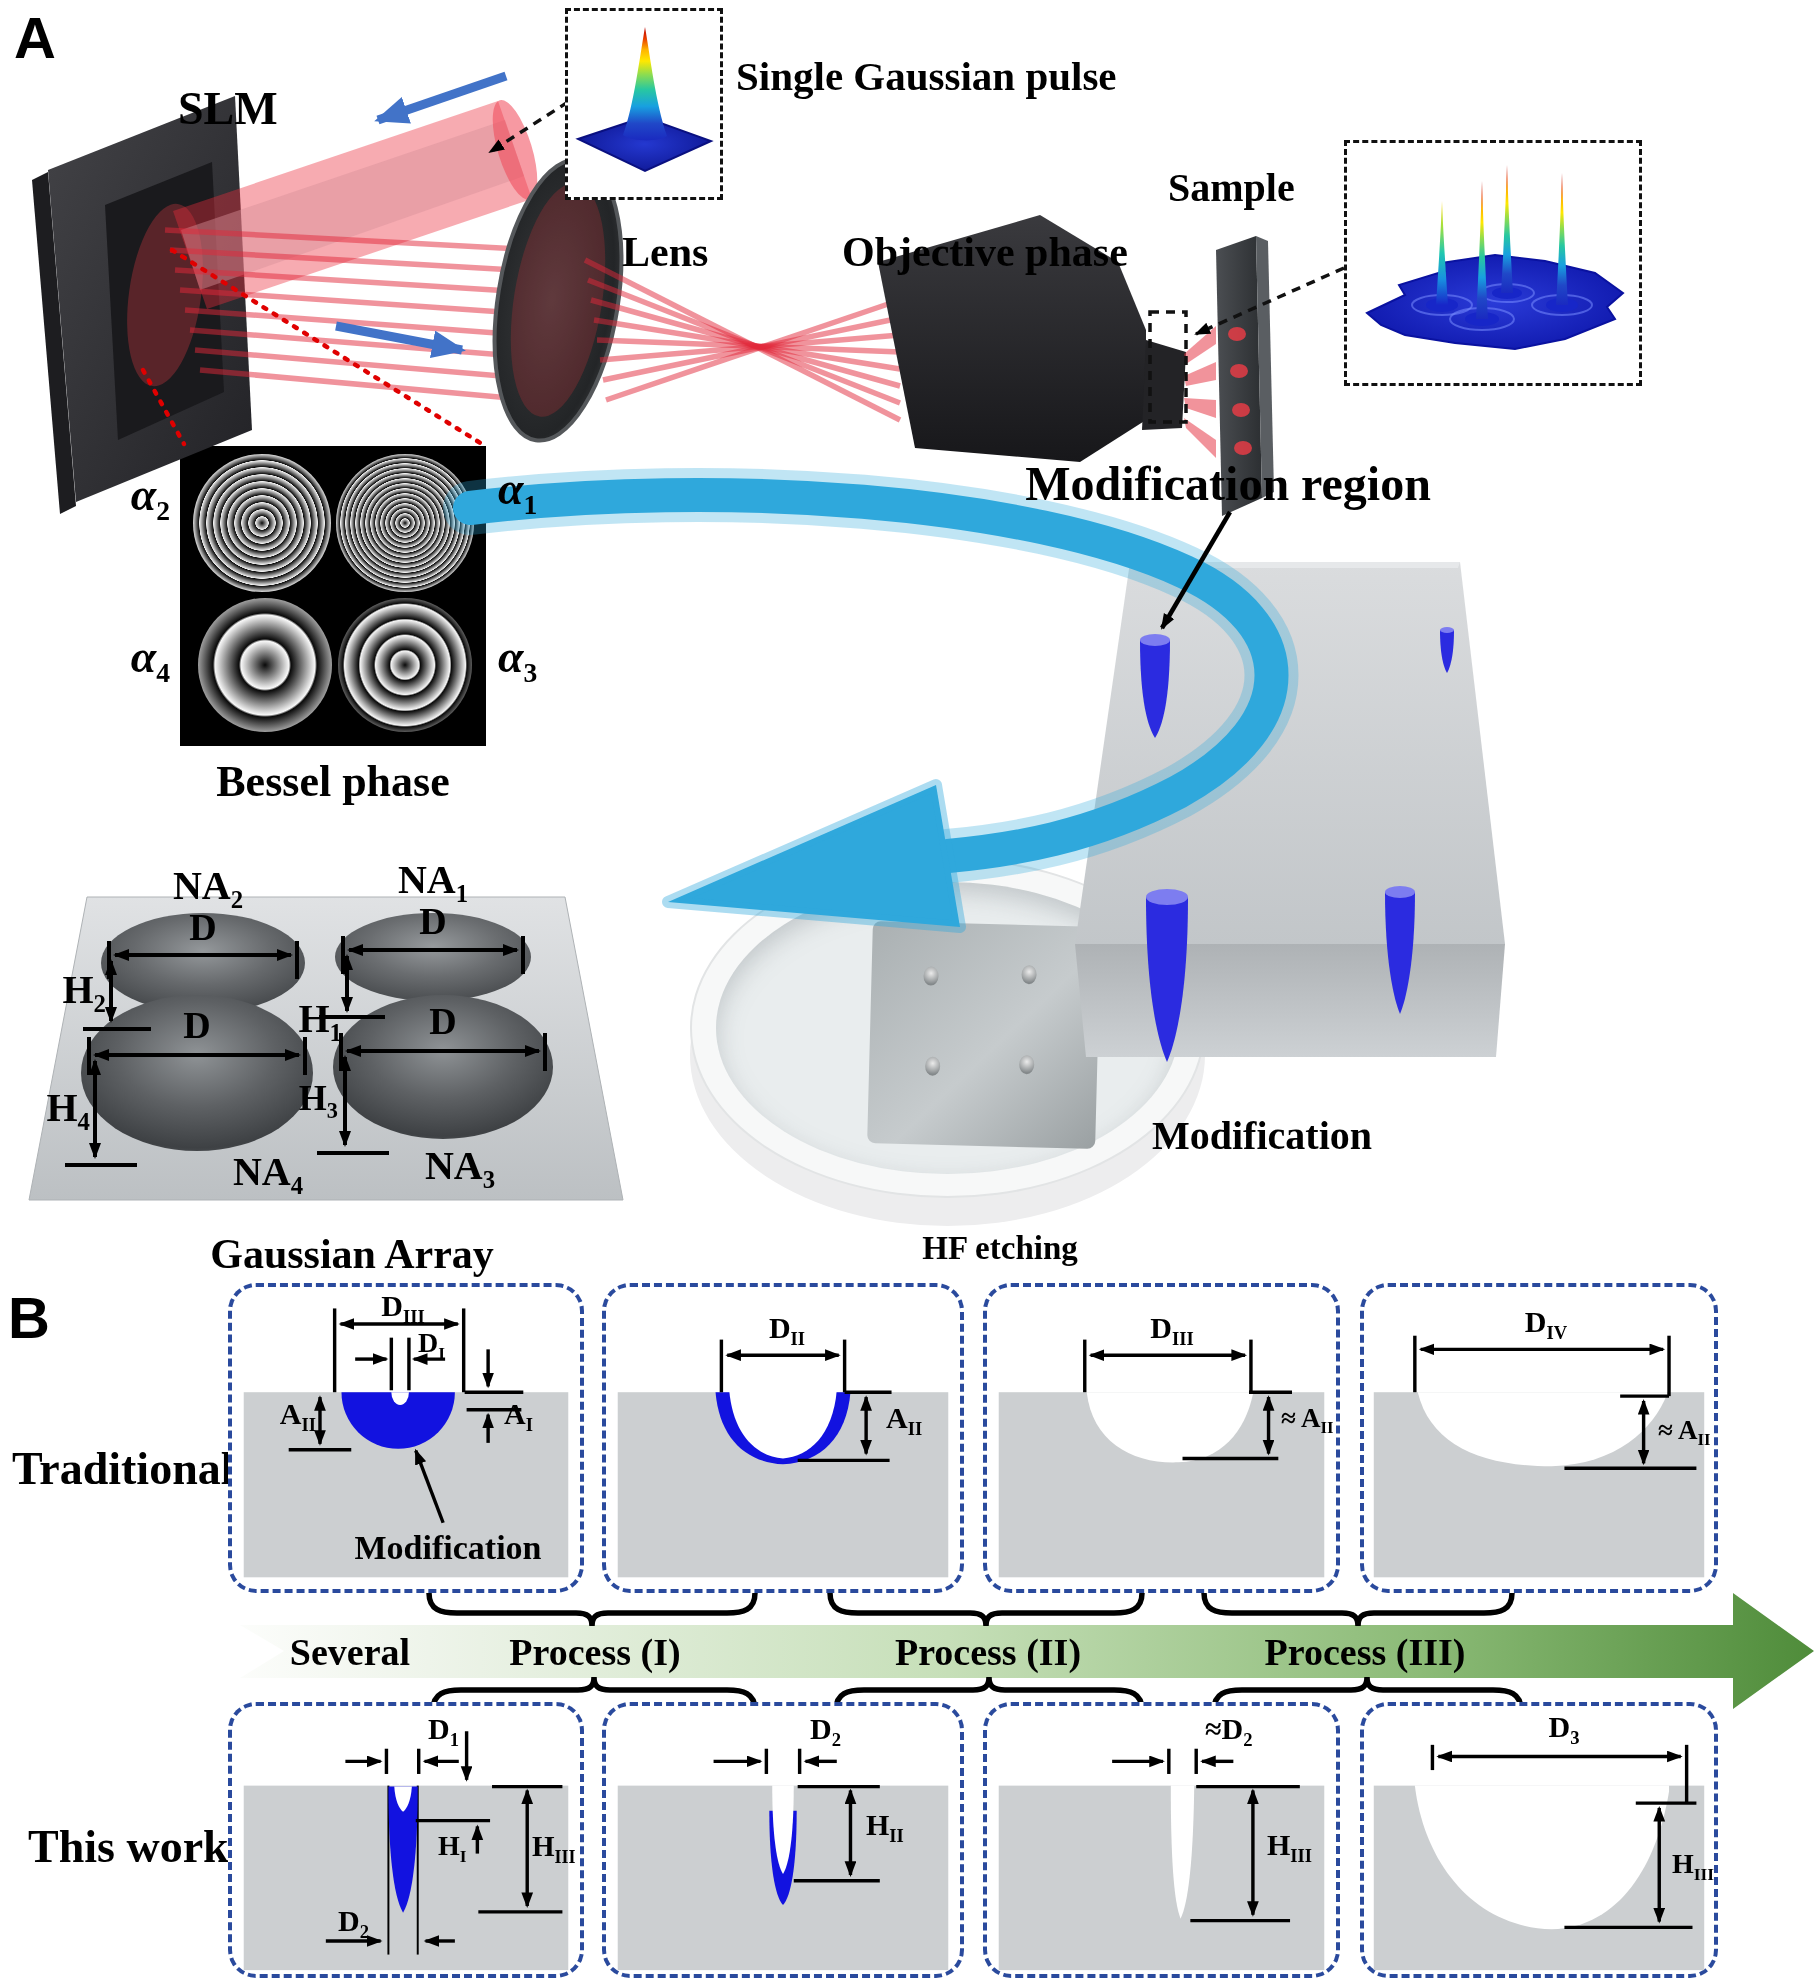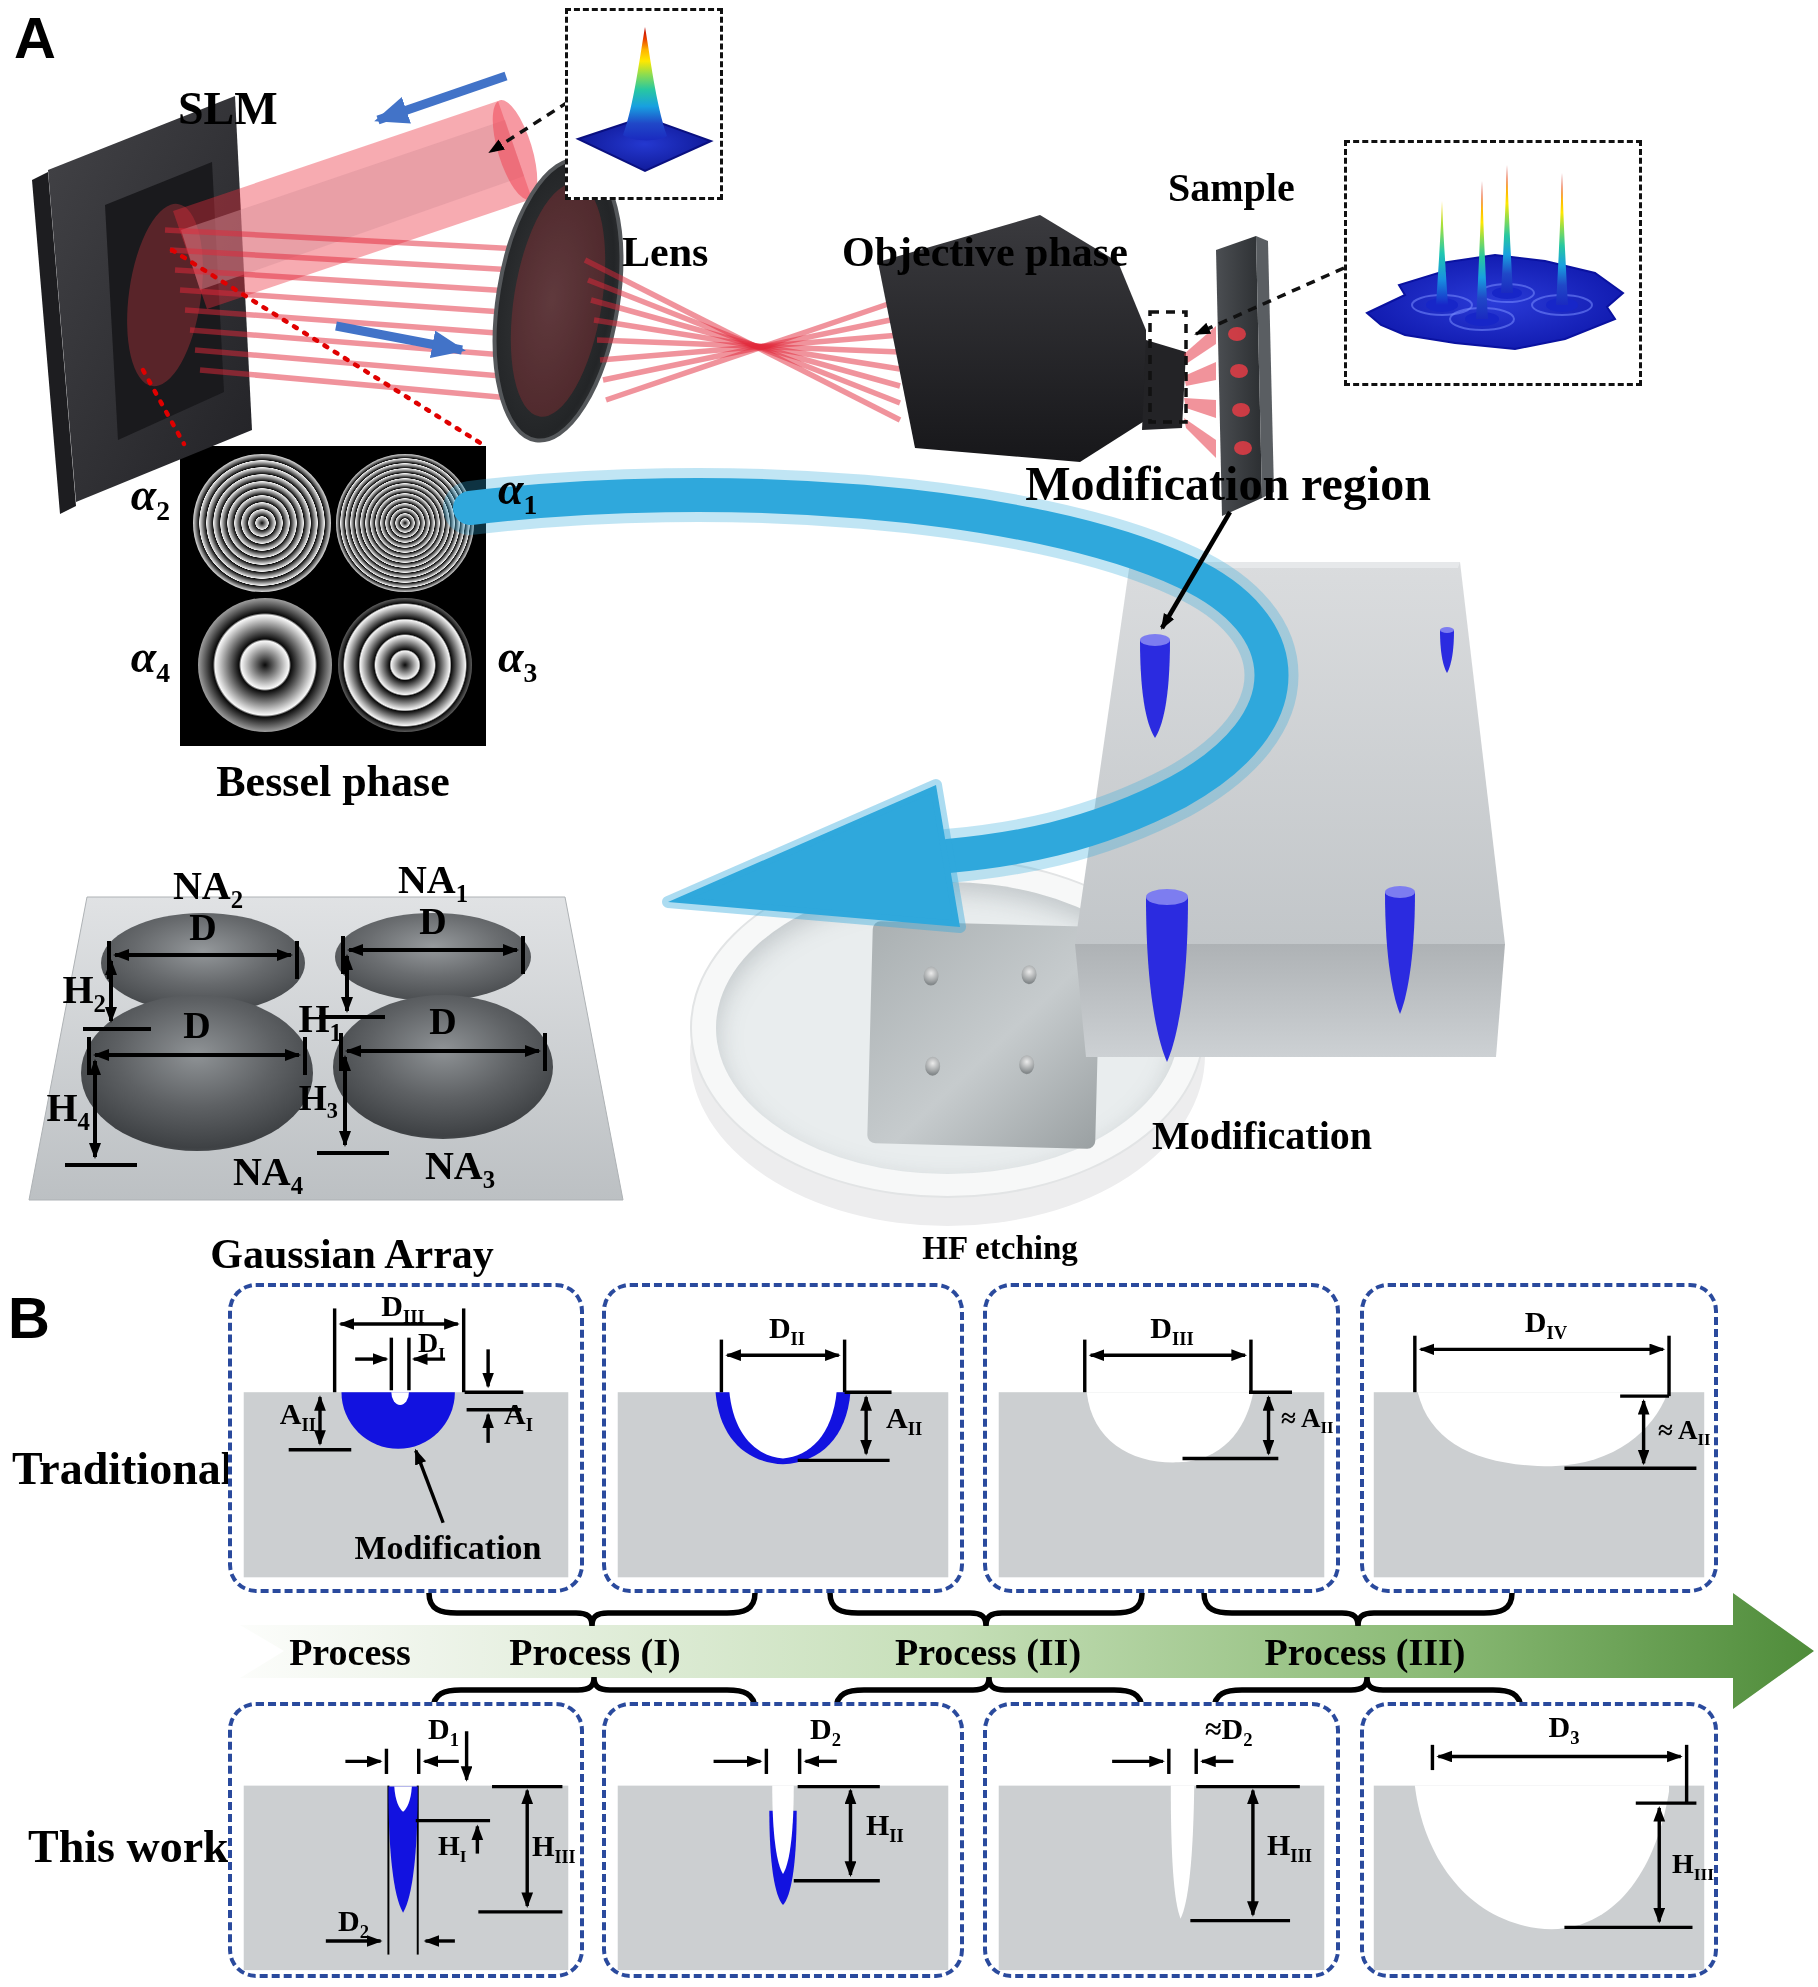--- a/index.html
+++ b/index.html
@@ -283,20 +283,21 @@
       </g>
       <path d="M 89,162 C 92,118 94,84 95,58 C 96,84 98,118 101,162 Z" fill="url(#gjet2)"></path>
       <path d="M 129,176 C 132,122 134,72 135,38 C 136,72 138,122 141,176 Z" fill="url(#gjet)"></path>
       <path d="M 154,150 C 157,100 159,52 160,22 C 161,52 163,100 166,150 Z" fill="url(#gjet)"></path>
       <path d="M 209,162 C 212,112 214,62 215,30 C 216,62 218,112 221,162 Z" fill="url(#gjet)"></path>
     </svg>
   </div>
 
   <div class="cap sans" style="left:14px;top:4px;font-size:58px;">A</div>
   <div class="cap" style="left:178px;top:82px;font-size:46px;">SLM</div>
+  <div class="cap" style="left:736px;top:52px;font-size:41px;">Single Gaussian pulse</div>
   <div class="cap" style="left:622px;top:228px;font-size:42px;">Lens</div>
   <div class="cap" style="left:842px;top:228px;font-size:42px;">Objective phase</div>
   <div class="cap" style="left:1168px;top:164px;font-size:40px;">Sample</div>
   <div class="cap ctr" style="left:333px;top:756px;font-size:44px;">Bessel phase</div>
 
   <div class="cap alpha rgt" style="left:170px;top:468px;"><span>α</span><sub>2</sub></div>
   <div class="cap alpha" style="left:498px;top:462px;"><span>α</span><sub>1</sub></div>
   <div class="cap alpha rgt" style="left:170px;top:630px;"><span>α</span><sub>4</sub></div>
   <div class="cap alpha" style="left:498px;top:630px;"><span>α</span><sub>3</sub></div>
 
@@ -326,21 +327,21 @@
     <polygon points="240,65 1733,65 1733,33 1814,91 1733,149 1733,118 240,118 284,91" fill="url(#greenband)"></polygon>
     <g fill="none" stroke="#000" stroke-width="5.5" stroke-linecap="round">
       <path d="M 429,33 C 429,50 441,53 457,53 L 576,53 C 588,53 592,57 592,66 C 592,57 596,53 608,53 L 727,53 C 743,53 755,50 755,33"></path>
       <path d="M 830,33 C 830,50 842,53 858,53 L 970,53 C 982,53 986,57 986,66 C 986,57 990,53 1002,53 L 1114,53 C 1130,53 1142,50 1142,33"></path>
       <path d="M 1204,33 C 1204,50 1216,53 1232,53 L 1342,53 C 1354,53 1358,57 1358,66 C 1358,57 1362,53 1374,53 L 1484,53 C 1500,53 1512,50 1512,33"></path>
       <path d="M 433,150 C 433,133 445,130 461,130 L 578,130 C 590,130 594,126 594,117 C 594,126 598,130 610,130 L 727,130 C 743,130 755,133 755,150"></path>
       <path d="M 836,150 C 836,133 848,130 864,130 L 973,130 C 985,130 989,126 989,117 C 989,126 993,130 1005,130 L 1114,130 C 1130,130 1142,133 1142,150"></path>
       <path d="M 1214,150 C 1214,133 1226,130 1242,130 L 1351,130 C 1363,130 1367,126 1367,117 C 1367,126 1371,130 1383,130 L 1493,130 C 1509,130 1521,133 1521,150"></path>
     </g>
   </svg>
-  <div class="band-label" style="left:350px;top:1630px;">Process</div>
+  <div class="band-label" style="left:350px;top:1630px;">Several</div>
   <div class="band-label" style="left:595px;top:1630px;">Process (I)</div>
   <div class="band-label" style="left:988px;top:1630px;">Process (II)</div>
   <div class="band-label" style="left:1365px;top:1630px;">Process (III)</div>
 
   <div class="pbox" style="left:228px;top:1283px;width:356px;height:310px;">
     <svg viewBox="0 0 356 310" preserveAspectRatio="none">
       <rect x="12" y="108" width="332" height="190" fill="#cccfd1"></rect>
       <path d="M 112,108 A 58 58 0 0 0 228,108 Z" fill="#1212e0"></path>
       <path d="M 163,108 A 9 13 0 0 0 181,108 Z" fill="#fff"></path>
       <g stroke="#000" stroke-width="3.5" fill="none">

